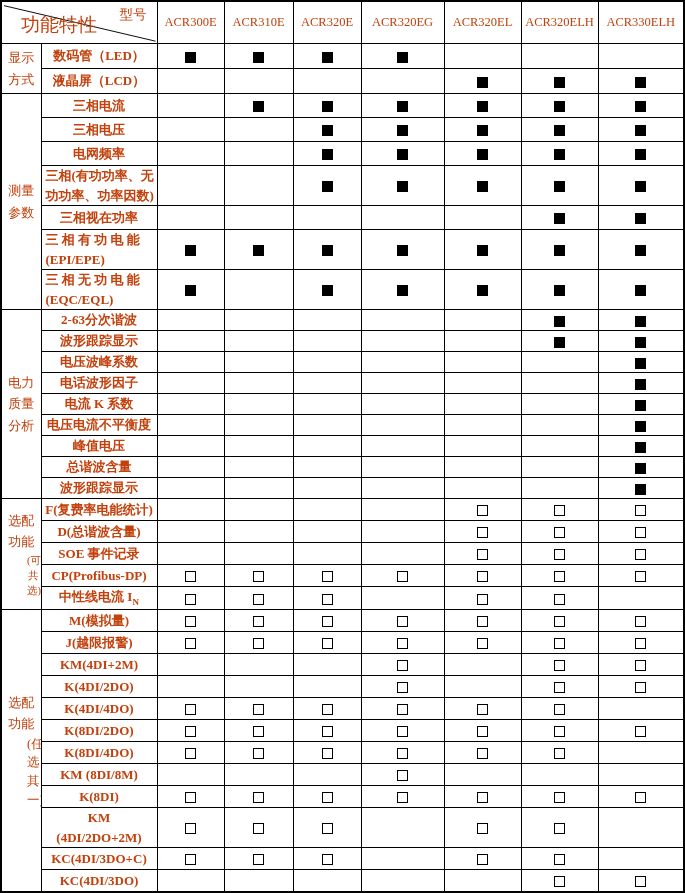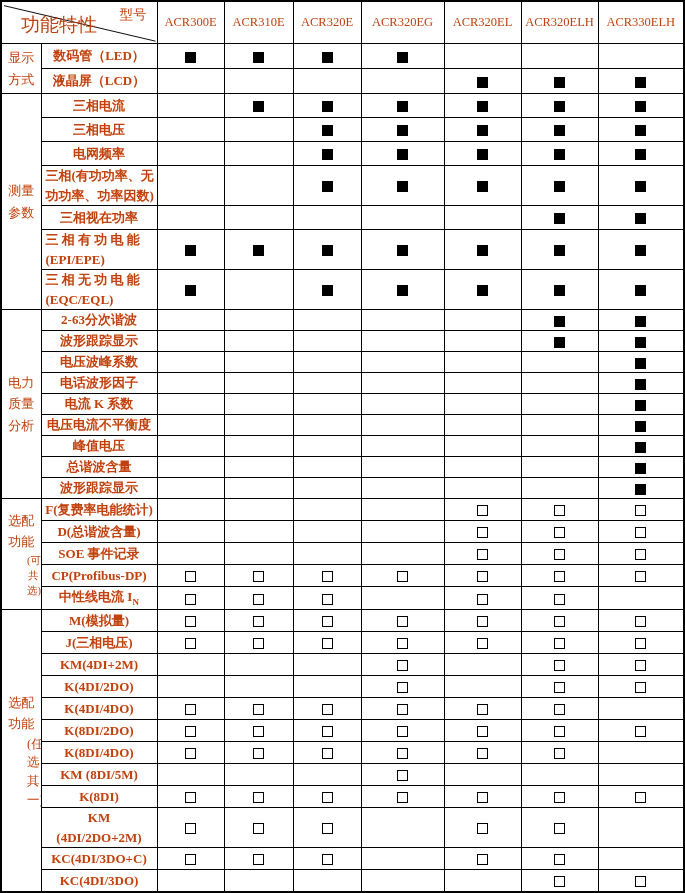--- a/index.html
+++ b/index.html
@@ -339,21 +339,21 @@
         <td class="feature-cell">M(模拟量)</td>
         <td><span class="sq-o"></span></td>
         <td><span class="sq-o"></span></td>
         <td><span class="sq-o"></span></td>
         <td><span class="sq-o"></span></td>
         <td><span class="sq-o"></span></td>
         <td><span class="sq-o"></span></td>
         <td><span class="sq-o"></span></td>
       </tr>
       <tr class="sec-4">
-        <td class="feature-cell">J(三相电压)</td>
+        <td class="feature-cell">J(越限报警)</td>
         <td><span class="sq-o"></span></td>
         <td><span class="sq-o"></span></td>
         <td><span class="sq-o"></span></td>
         <td><span class="sq-o"></span></td>
         <td><span class="sq-o"></span></td>
         <td><span class="sq-o"></span></td>
         <td><span class="sq-o"></span></td>
       </tr>
       <tr class="sec-4">
         <td class="feature-cell">KM(4DI+2M)</td>
@@ -399,21 +399,21 @@
         <td class="feature-cell">K(8DI/4DO)</td>
         <td><span class="sq-o"></span></td>
         <td><span class="sq-o"></span></td>
         <td><span class="sq-o"></span></td>
         <td><span class="sq-o"></span></td>
         <td><span class="sq-o"></span></td>
         <td><span class="sq-o"></span></td>
         <td></td>
       </tr>
       <tr class="sec-4">
-        <td class="feature-cell">KM (8DI/5M)</td>
+        <td class="feature-cell">KM (8DI/8M)</td>
         <td></td>
         <td></td>
         <td></td>
         <td><span class="sq-o"></span></td>
         <td></td>
         <td></td>
         <td></td>
       </tr>
       <tr class="sec-4">
         <td class="feature-cell">K(8DI)</td>

